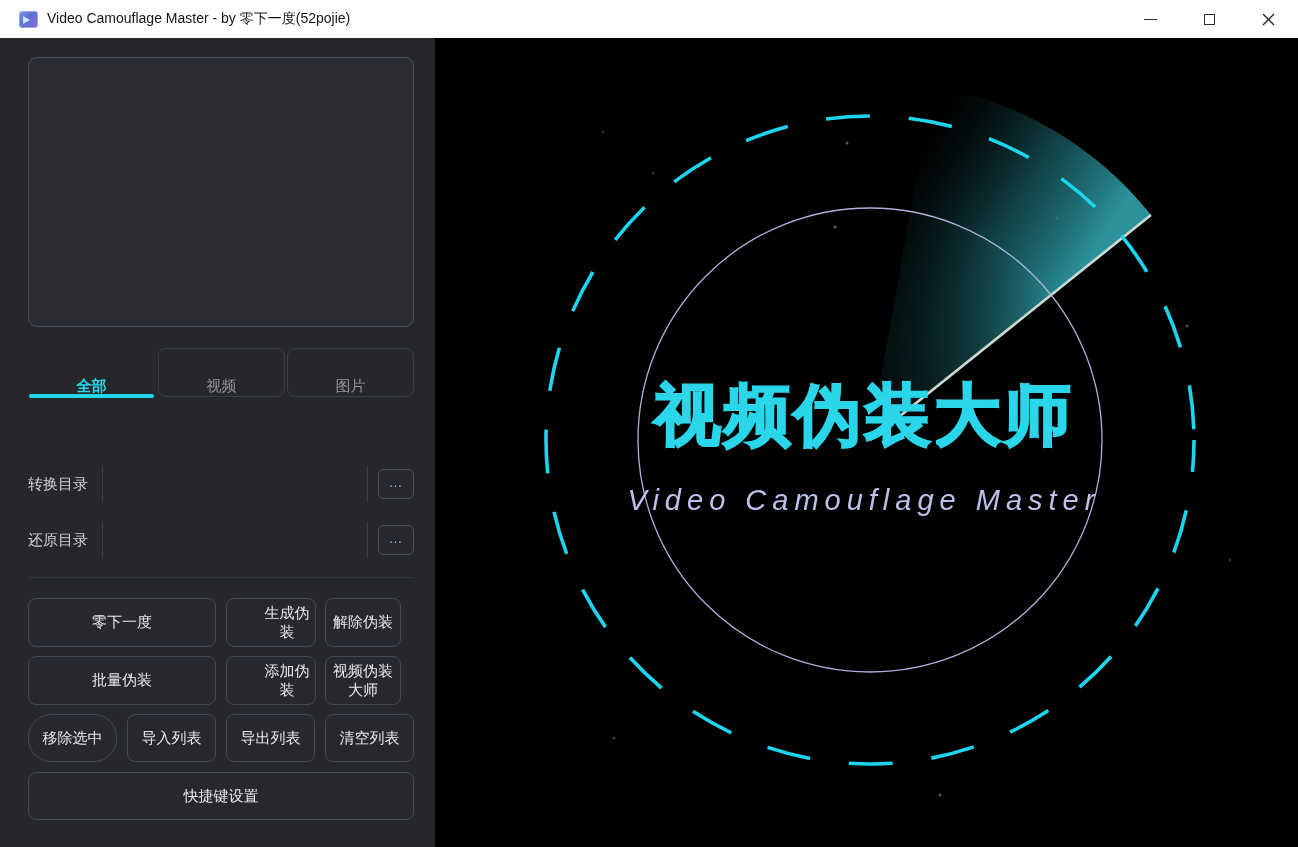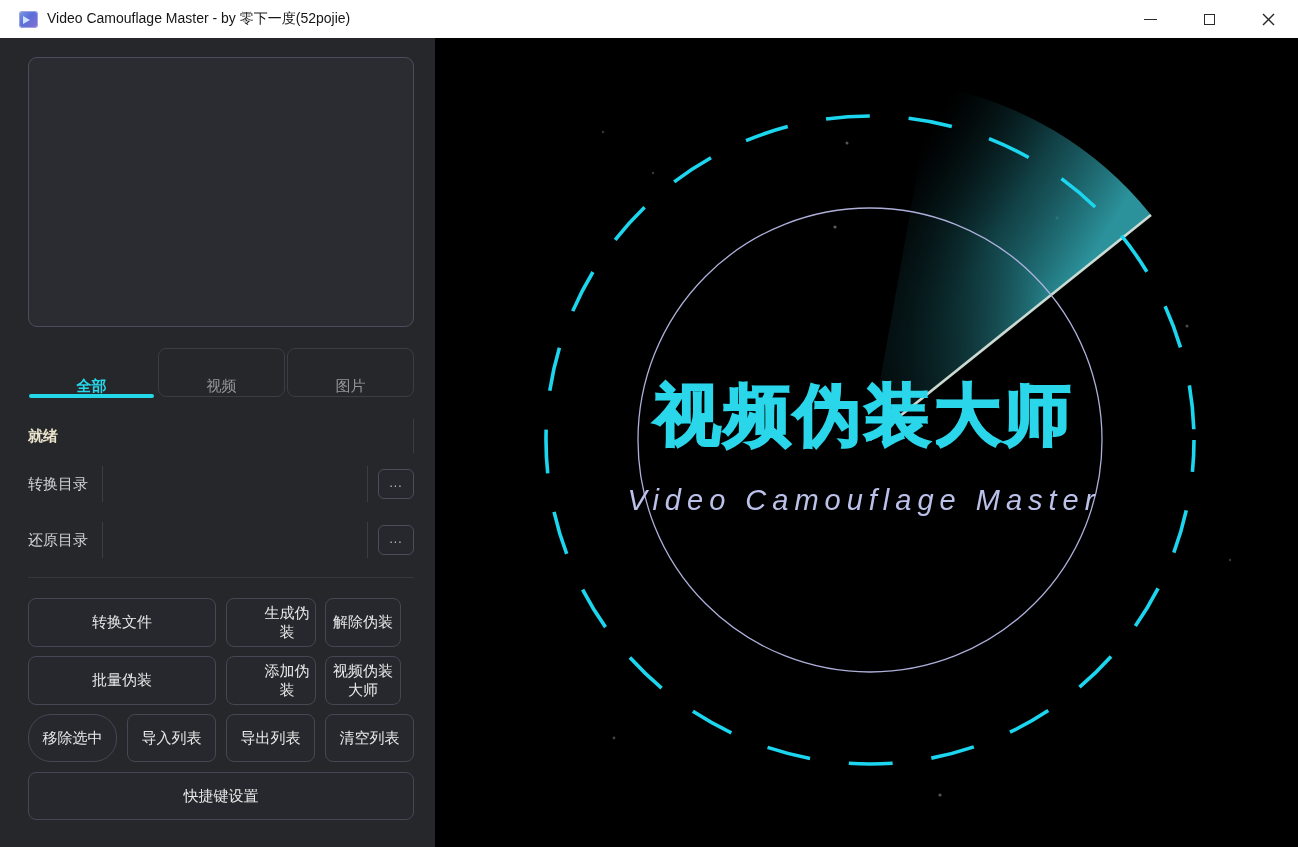--- a/index.html
+++ b/index.html
@@ -101,39 +101,36 @@
         <span>全部</span>
       </div>
       <div class="tab t1">
         <span>视频</span>
       </div>
       <div class="tab t2">
         <span>图片</span>
       </div>
     </div>
 
-    <div class="status-row">
-      <span class="status-text">就绪</span>
-    </div>
 
     <div class="field-row fr0">
       <span class="field-label">转换目录</span>
       <input class="field-input" value="" style="">
       <div class="browse-btn">...</div>
     </div>
 
     <div class="field-row fr1">
       <span class="field-label">还原目录</span>
       <input class="field-input" value="" style="">
       <div class="browse-btn">...</div>
     </div>
 
     <div class="divider"></div>
 
-    <button class="btn b-r1 wide">转换文件</button>
+    <button class="btn b-r1 wide">零下一度</button>
     <button class="btn b-r1 col3b">生成伪装</button>
     <button class="btn b-r1 col3c">解除伪装</button>
 
     <button class="btn b-r2 wide">批量伪装</button>
     <button class="btn b-r2 col3b">添加伪装</button>
     <button class="btn b-r2 col3c">视频伪装大师</button>
 
     <button class="btn b-r3 c4a">移除选中</button>
     <button class="btn b-r3 c4b">导入列表</button>
     <button class="btn b-r3 c4c">导出列表</button>

